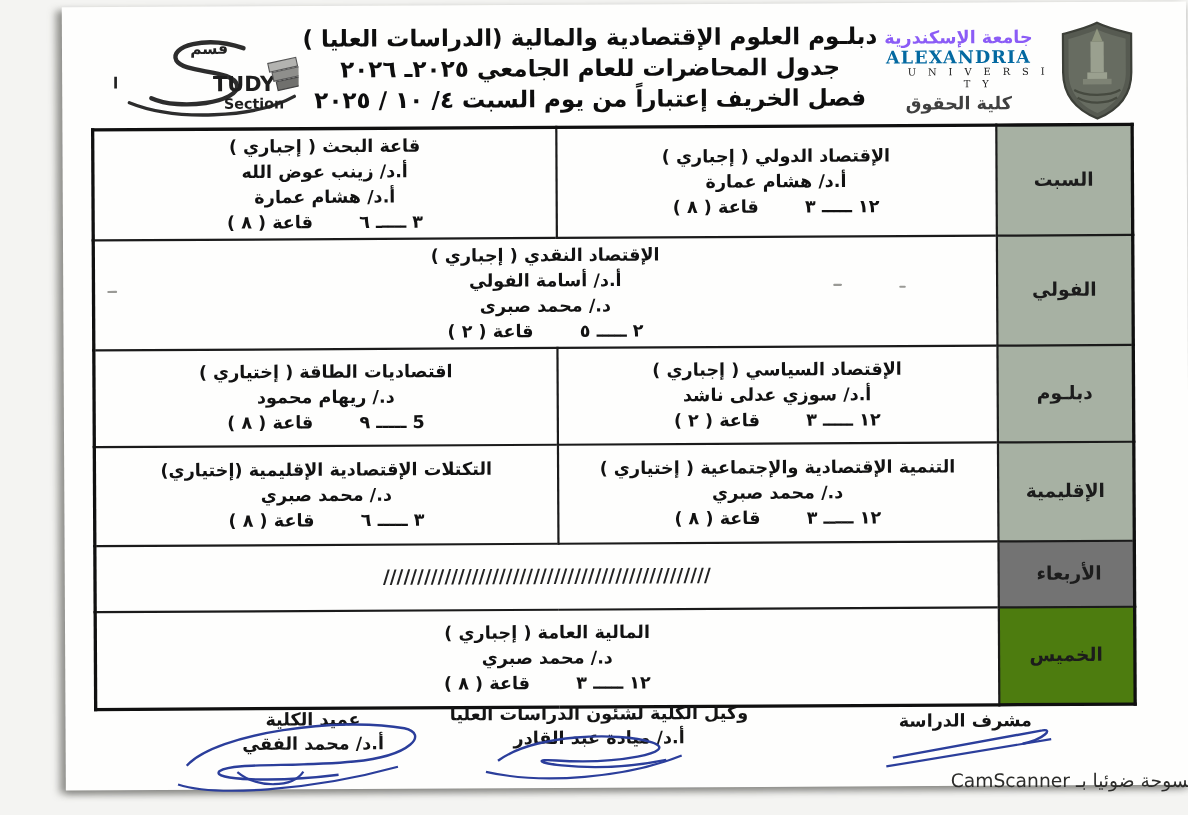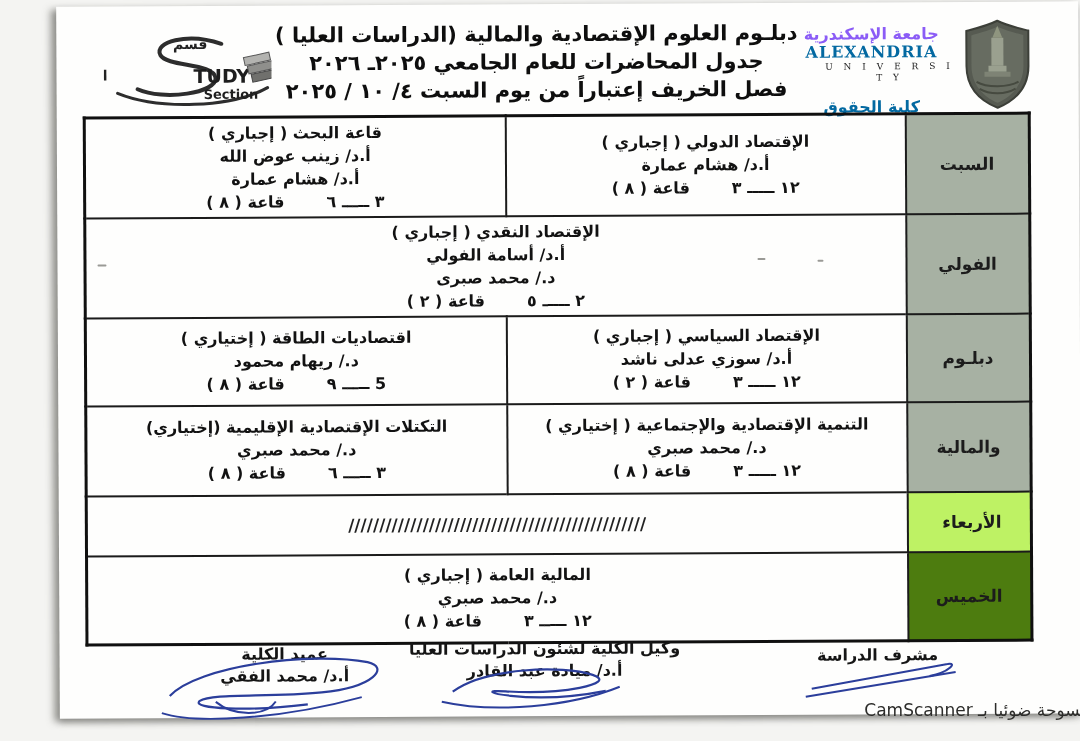--- a/index.html
+++ b/index.html
@@ -21,21 +21,21 @@
     position:absolute;left:180px;top:16px;width:600px;text-align:center;
     font-weight:bold;font-size:21px;line-height:28px;color:#0e0e0e;direction:rtl;
   }
   .titles div{white-space:nowrap;}
   .logo-study{position:absolute;left:47px;top:26px;width:168px;height:86px;}
   .logo-univ{position:absolute;left:730px;top:16px;width:250px;height:96px;}
   .univ-text{position:absolute;left:0;top:6px;width:170px;text-align:center;direction:rtl;}
   .univ-ar{font-weight:bold;font-size:16px;color:#8b5cf6;}
   .univ-en1{font-family:"DejaVu Serif",serif;font-weight:bold;font-size:16px;letter-spacing:1px;color:#0369a1;line-height:18px;}
   .univ-en2{font-family:"DejaVu Serif",serif;font-size:9px;letter-spacing:4px;color:#222;line-height:11px;margin-left:36px;}
-  .univ-fac{font-weight:bold;font-size:16px;color:#0369a1;margin-top:14px;}
+  .univ-fac{font-weight:bold;font-size:16px;color:#404040;margin-top:1px;}
   
   table.sched{
     position:absolute;left:26px;top:110px;border-collapse:collapse;direction:rtl;
     border:3px solid #101010;table-layout:fixed;
   }
   table.sched td{border:2px solid #1b1b1b;vertical-align:middle;padding:2px 6px;}
   td.day{
     width:103px;text-align:center;font-weight:bold;font-size:17px;color:#1c1c1c;
   }
   td.cell{text-align:center;font-weight:bold;font-size:16px;color:#121212;}
@@ -154,41 +154,41 @@
         <div class="course">اقتصاديات الطاقة ( إختياري )</div>
         <div class="lect">د./ ريهام محمود</div>
         <div class="timerow">
           <span>5 ـــــ ٩</span>
           <span>قاعة ( ٨ )</span>
         </div>
       </td>
     </tr>
 
     <tr style="height:90px">
-      <td class="day" style="background: rgb(167, 177, 163);">والمالية</td>
+      <td class="day" style="background: rgb(167, 177, 163);">الإقليمية</td>
       <td class="cell">
         <div class="course">التنمية الإقتصادية والإجتماعية ( إختياري )</div>
         <div class="lect">د./ محمد صبري</div>
         <div class="timerow">
           <span>١٢ ـــــ ٣</span>
           <span>قاعة ( ٨ )</span>
         </div>
       </td>
       <td class="cell">
         <div class="course">التكتلات الإقتصادية الإقليمية (إختياري)</div>
         <div class="lect">د./ محمد صبري</div>
         <div class="timerow">
           <span>٣ ـــــ ٦</span>
           <span>قاعة ( ٨ )</span>
         </div>
       </td>
     </tr>
 
     <tr style="height:60px">
-      <td class="day" style="background: #bef264; padding-left: 12px;">الأربعاء</td>
+      <td class="day" style="background: #737373; padding-left: 12px;">الأربعاء</td>
       <td class="cell" colspan="2">
         <div class="slashline">////////////////////////////////////////////////</div>
       </td>
     </tr>
 
     <tr style="height:89px">
       <td class="day" style="background: #4d7c0f;">الخميس</td>
       <td class="cell" colspan="2">
         <div class="course">المالية العامة ( إجباري )</div>
         <div class="lect">د./ محمد صبري</div>

